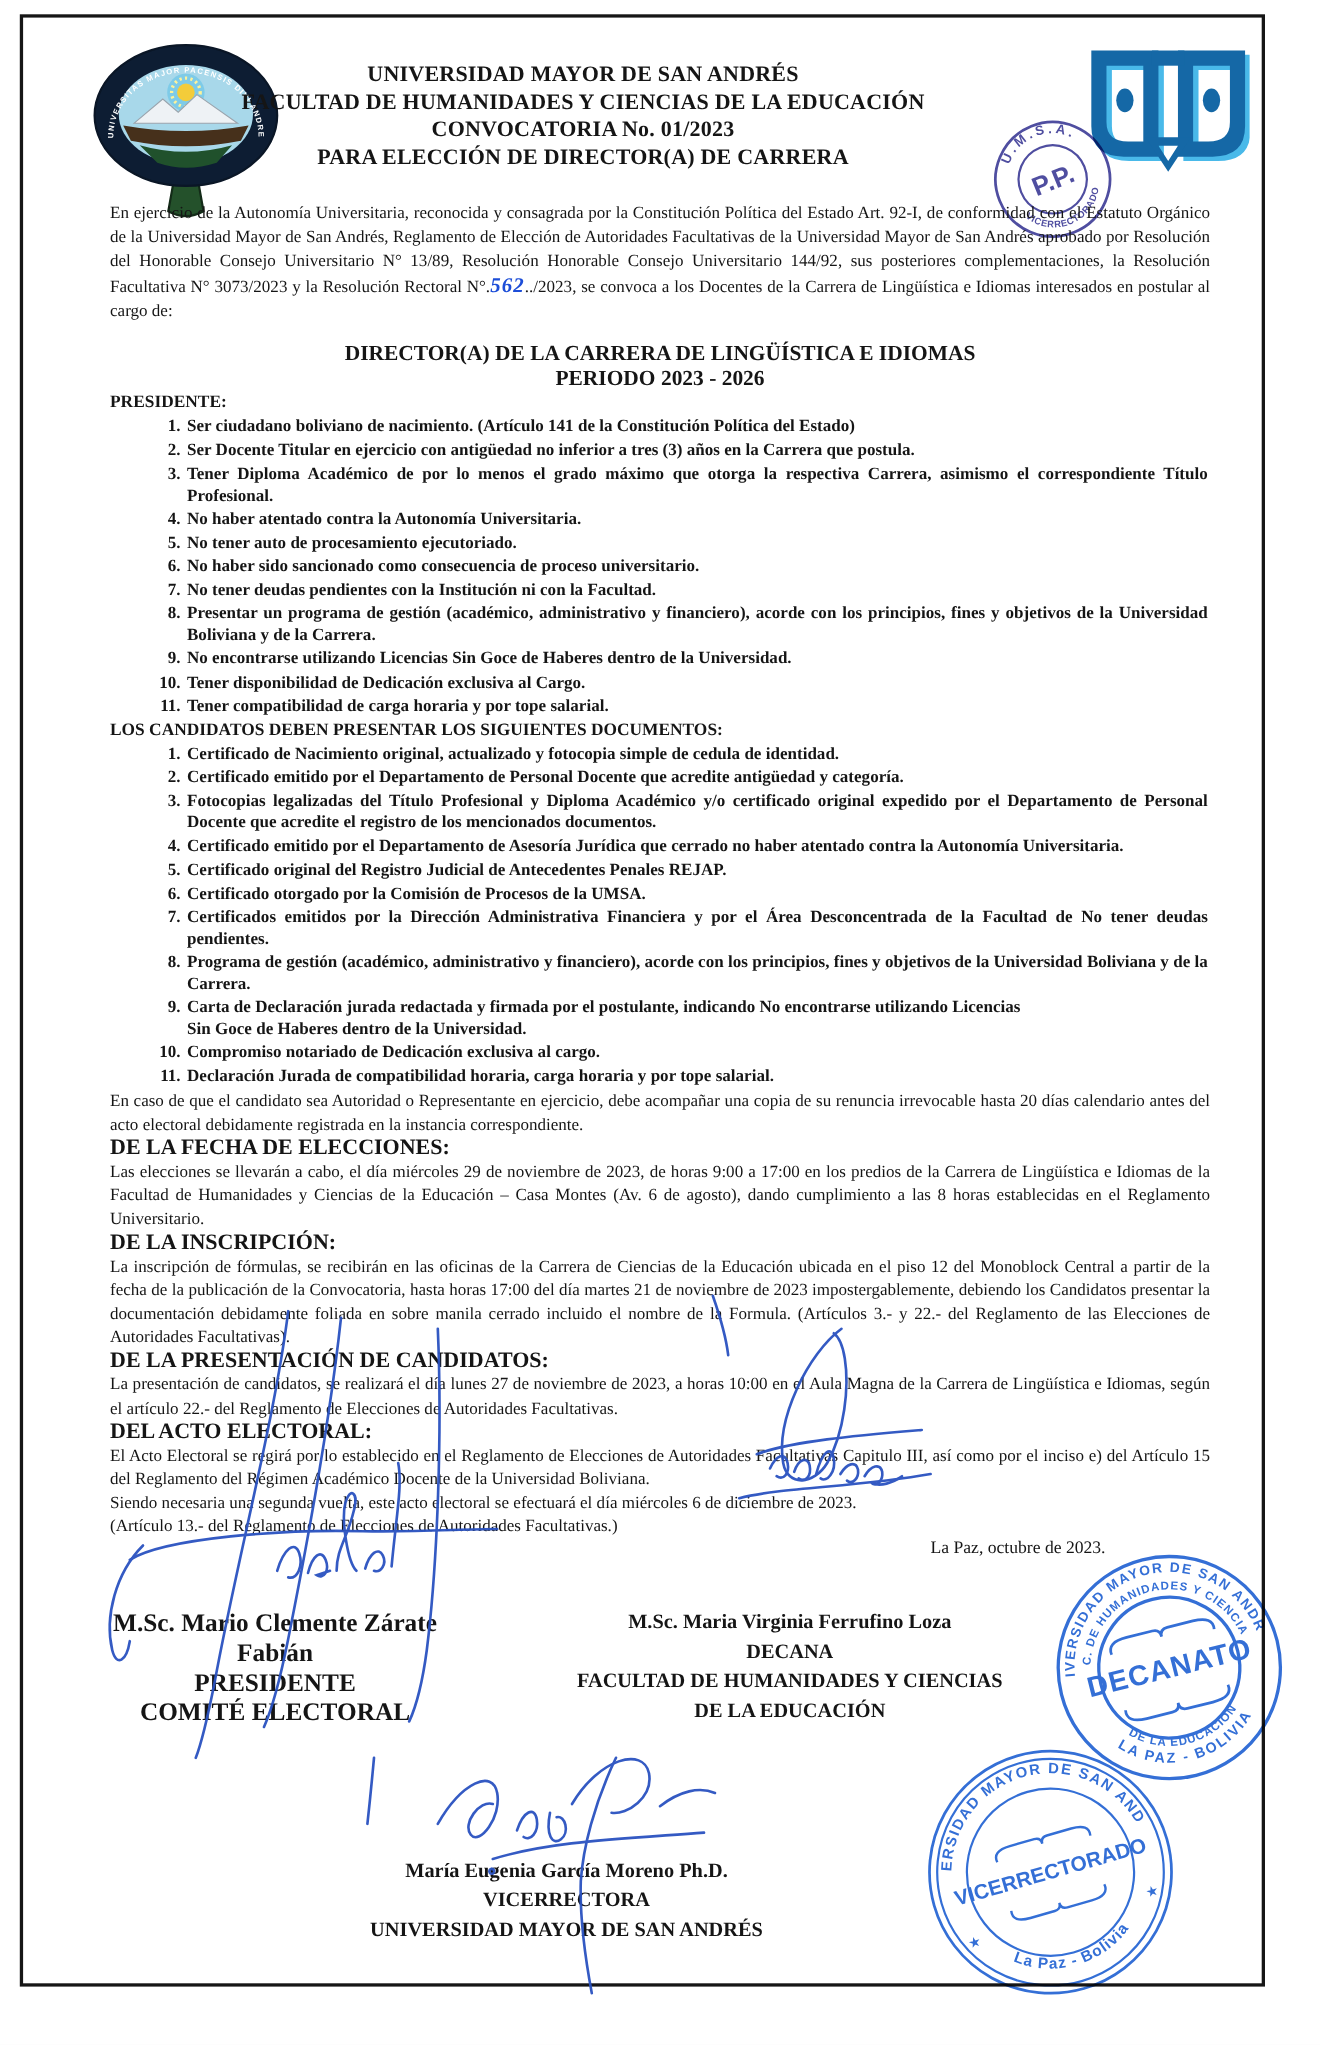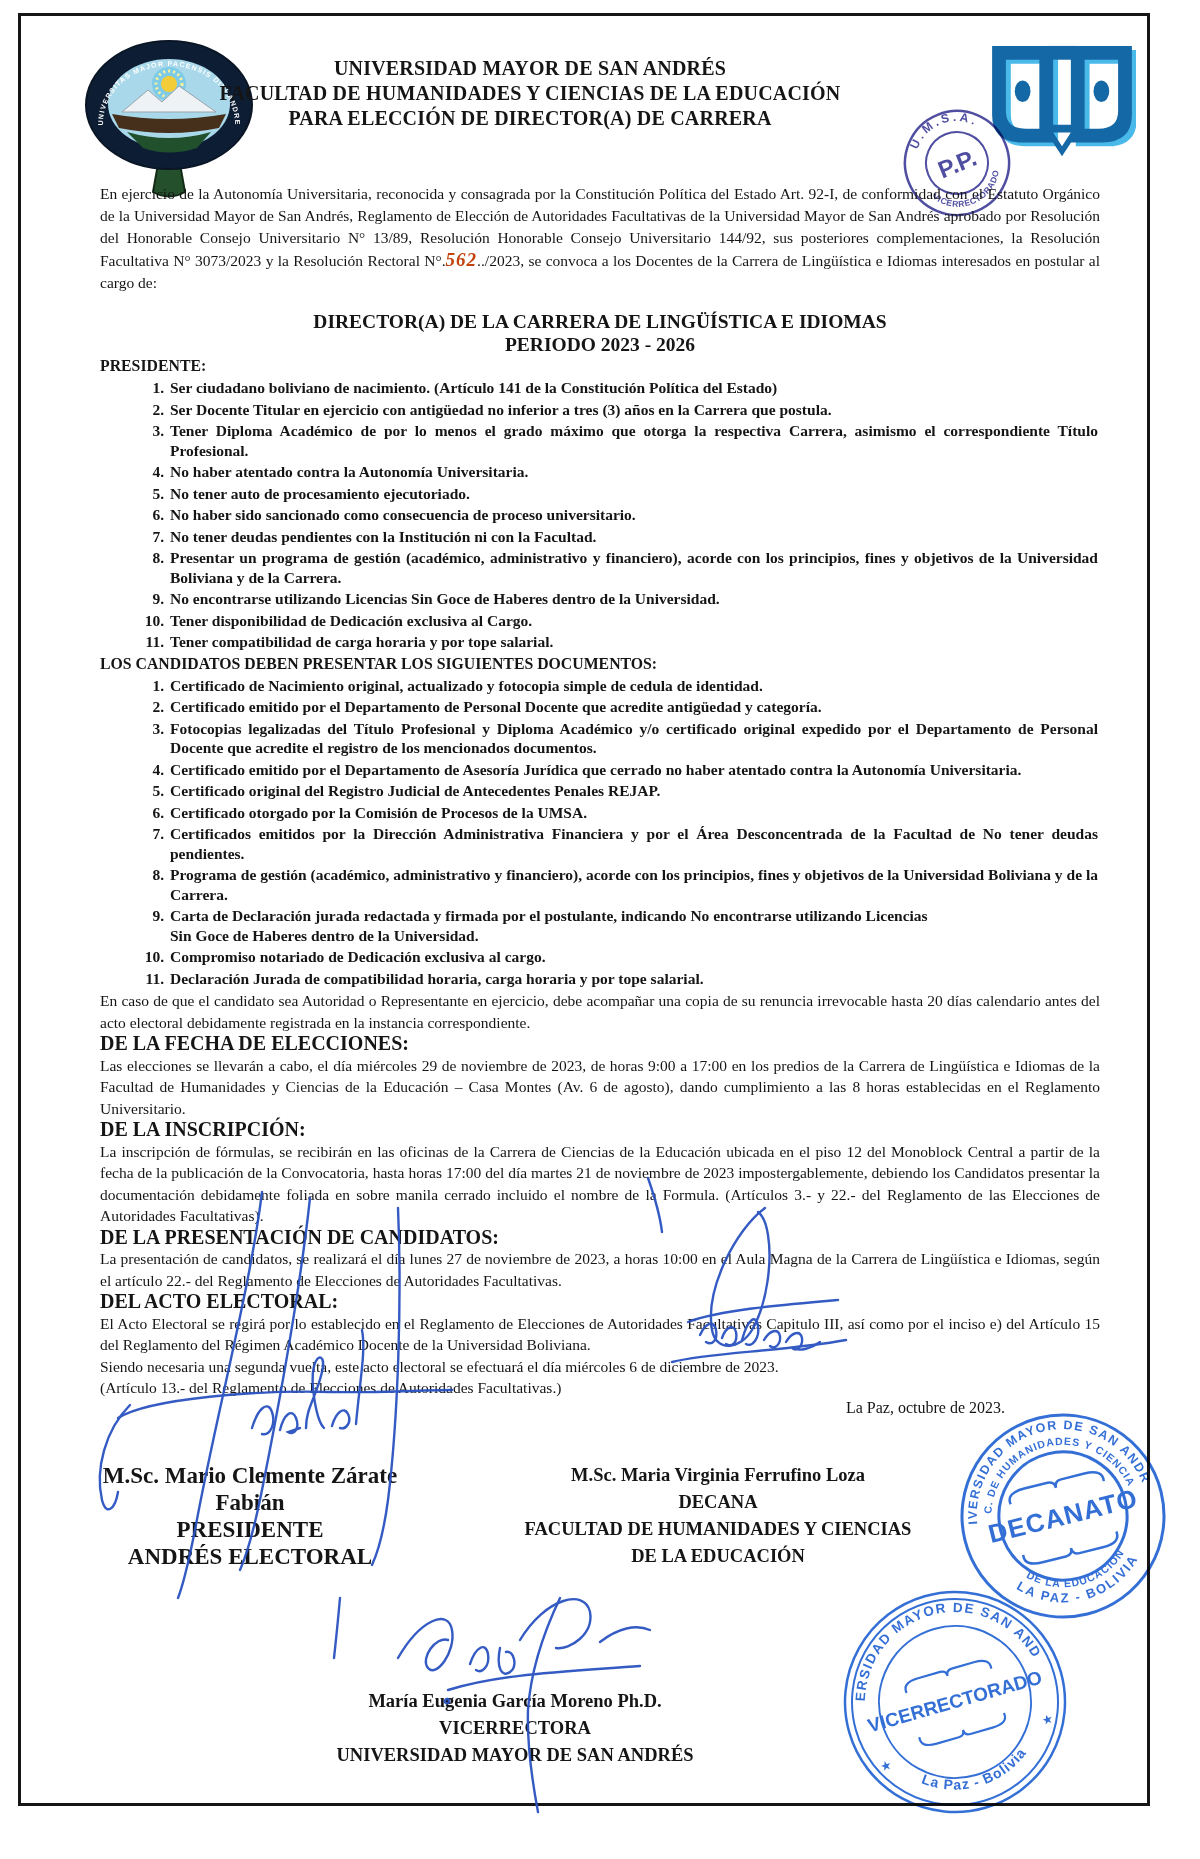--- a/index.html
+++ b/index.html
@@ -13,21 +13,21 @@
                font-weight:700;font-size:20px;line-height:25px;letter-spacing:.2px;}
   .owl{position:absolute;left:988px;top:42px;width:148px;height:126px;}
   .stamp{position:absolute;mix-blend-mode:multiply;opacity:.9;}
   .pp-stamp{left:897px;top:103px;width:120px;height:120px;}
   .dec-stamp{left:955px;top:1408px;width:216px;height:216px;}
   .vic-stamp{left:840px;top:1587px;width:230px;height:230px;}
   
   .content{position:absolute;left:100px;top:183px;width:1000px;font-size:15.5px;}
   .content p{margin:0;}
   .intro{line-height:22px;text-align:justify;}
-  .hand{font-style:italic;font-weight:700;font-size:19px;letter-spacing:1px;color:#c2410c;}
+  .hand{font-style:italic;font-weight:700;font-size:19px;letter-spacing:1px;color:#1d4ed8;}
   .pos-title{margin-top:16px;text-align:center;font-weight:700;font-size:19.5px;line-height:23px;}
   .blk-heading{margin-top:0;font-weight:700;font-size:15.8px;line-height:20px;}
   .req-heading{margin-top:22px;}
   .content ol{margin:0;padding-left:66px;line-height:19.5px;text-align:justify;}
   .content ol li{margin:2px;padding-left:2px;font-weight:bold;}
   .pre{white-space:pre-line;}
   .par{line-height:21.5px;text-align:justify;}
   .renuncia{margin-top:16px;}
   .sec-h{font-weight:700;font-size:20px;line-height:21.5px;}
   .segunda{margin-top:16px;line-height:21.5px;}
@@ -61,20 +61,21 @@
     <path d="M 30 76 Q 87 86 144 76 L 137 90 Q 87 100 37 90 Z" fill="#46301b"></path>
     <path d="M 45 94 Q 87 106 129 94 L 115 110 Q 87 119 61 110 Z" fill="#20512c"></path>
     <text font-size="7" font-weight="bold" letter-spacing="1.2" fill="#ffffff" font-family="Liberation Sans, sans-serif">
       <textPath href="#coaRing" startOffset="50%" text-anchor="middle">UNIVERSITAS MAJOR PACENSIS DIVI ANDRE</textPath>
     </text>
   </svg>
 
   <div class="header-text">
     <div>UNIVERSIDAD MAYOR DE SAN ANDRÉS</div>
     <div>FACULTAD DE HUMANIDADES Y CIENCIAS DE LA EDUCACIÓN</div>
+    <div>CONVOCATORIA No. 01/2023</div>
     <div>PARA ELECCIÓN DE DIRECTOR(A) DE CARRERA</div>
   </div>
 
   <svg class="owl" viewBox="0 0 150 128">
     <g fill="#49b9e9" transform="translate(5,4)">
       <path fill-rule="evenodd" d="M 4 4 H 66 V 102 H 34 Q 4 102 4 74 Z M 18 18 H 52 V 88 H 38 Q 18 88 18 70 Z"></path>
       <path fill-rule="evenodd" d="M 84 4 H 146 V 74 Q 146 102 116 102 H 84 Z M 98 18 H 132 V 70 Q 132 88 112 88 H 98 Z"></path>
     </g>
     <g fill="#1568a6">
       <path fill-rule="evenodd" d="M 4 4 H 66 V 102 H 34 Q 4 102 4 74 Z M 18 18 H 52 V 88 H 38 Q 18 88 18 70 Z"></path>
@@ -163,21 +164,21 @@
       <span>Siendo necesaria una segunda vuelta, este acto electoral se efectuará el día miércoles 6 de diciembre de 2023.</span><br>
       <span>(Artículo 13.- del Reglamento de Elecciones de Autoridades Facultativas.)</span>
     </p>
 
     <p class="date-line">La Paz, octubre de 2023.</p>
   </div>
 
   <div class="sig-row-left">
     <div>M.Sc. Mario Clemente Zárate Fabián</div>
     <div>PRESIDENTE</div>
-    <div>ANDRÉS ELECTORAL</div>
+    <div>COMITÉ ELECTORAL</div>
   </div>
   <div class="sig-row-right">
     <div>M.Sc. Maria Virginia Ferrufino Loza</div>
     <div>DECANA</div>
     <div>FACULTAD DE HUMANIDADES Y CIENCIAS</div>
     <div>DE LA EDUCACIÓN</div>
   </div>
   <div class="sig-bottom">
     <div>María Eugenia García Moreno Ph.D.</div>
     <div>VICERRECTORA</div>

